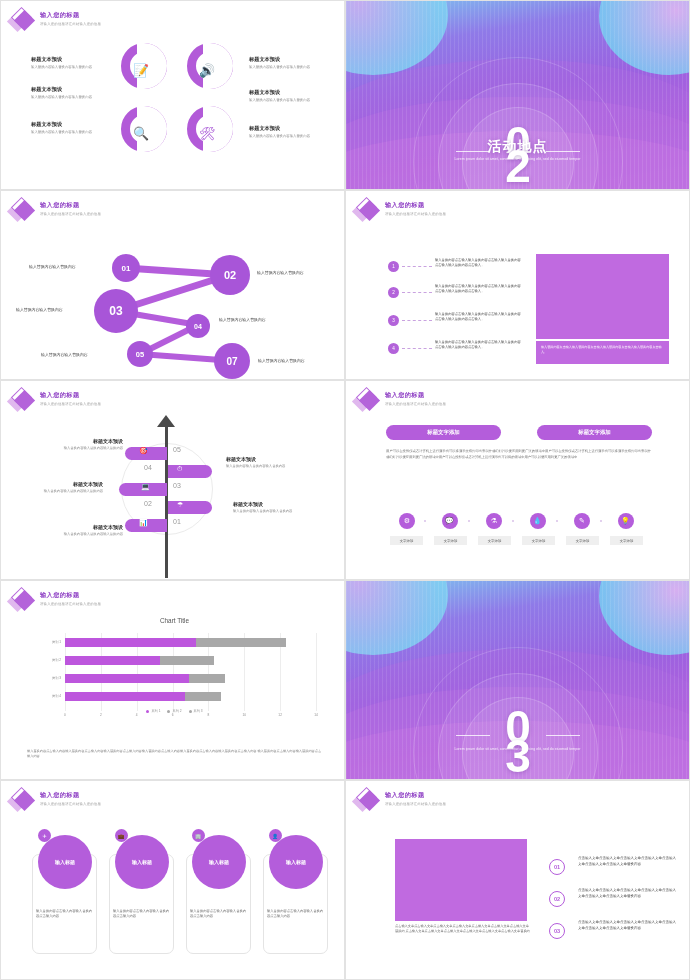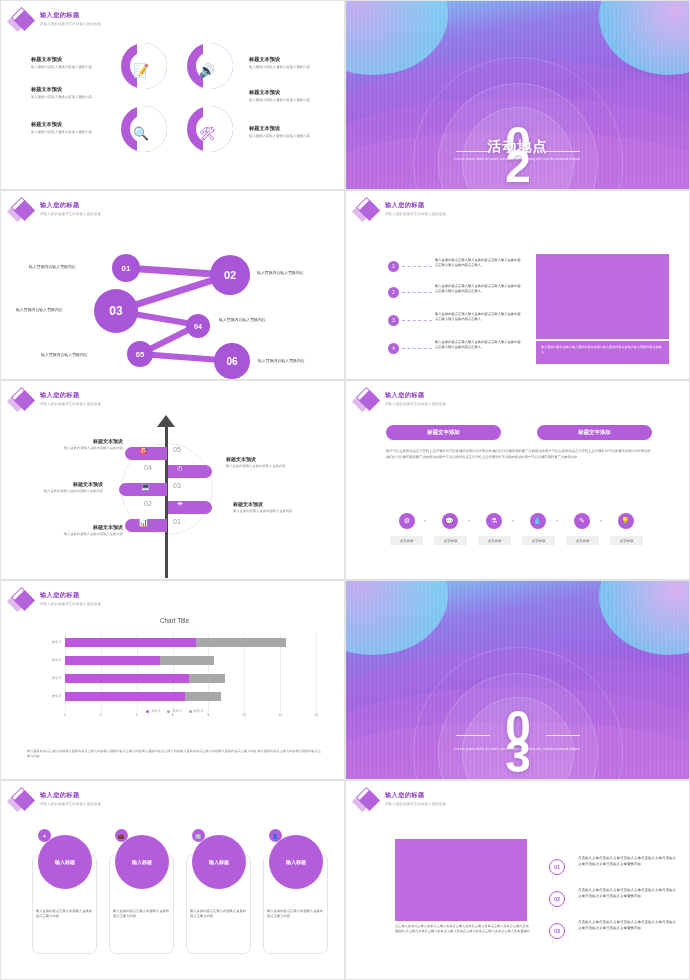--- a/index.html
+++ b/index.html
@@ -254,21 +254,21 @@
     <div class="node" style="left:93px; top:98px; width:44px; height:44px; font-size:12px;">
       <span>03</span>
       </div>
     <div class="node" style="left:185px; top:123px; width:24px; height:24px; font-size:7px;">
       <span>04</span>
       </div>
     <div class="node" style="left:126px; top:150px; width:26px; height:26px; font-size:7.5px;">
       <span>05</span>
       </div>
     <div class="node" style="left:213px; top:152px; width:36px; height:36px; font-size:10px;">
-      <span>06</span>
+      <span>07</span>
       </div>
 
     <div class="zlbl" style="left:28px; top:73px;">输入替换内容输入替换内容</div>
     <div class="zlbl" style="left:256px; top:79px;">输入替换内容输入替换内容</div>
     <div class="zlbl" style="left:15px; top:116px;">输入替换内容输入替换内容</div>
     <div class="zlbl" style="left:218px; top:126px;">输入替换内容输入替换内容</div>
     <div class="zlbl" style="left:40px; top:161px;">输入替换内容输入替换内容</div>
     <div class="zlbl" style="left:257px; top:167px;">输入替换内容输入替换内容</div>
   </div>
 

